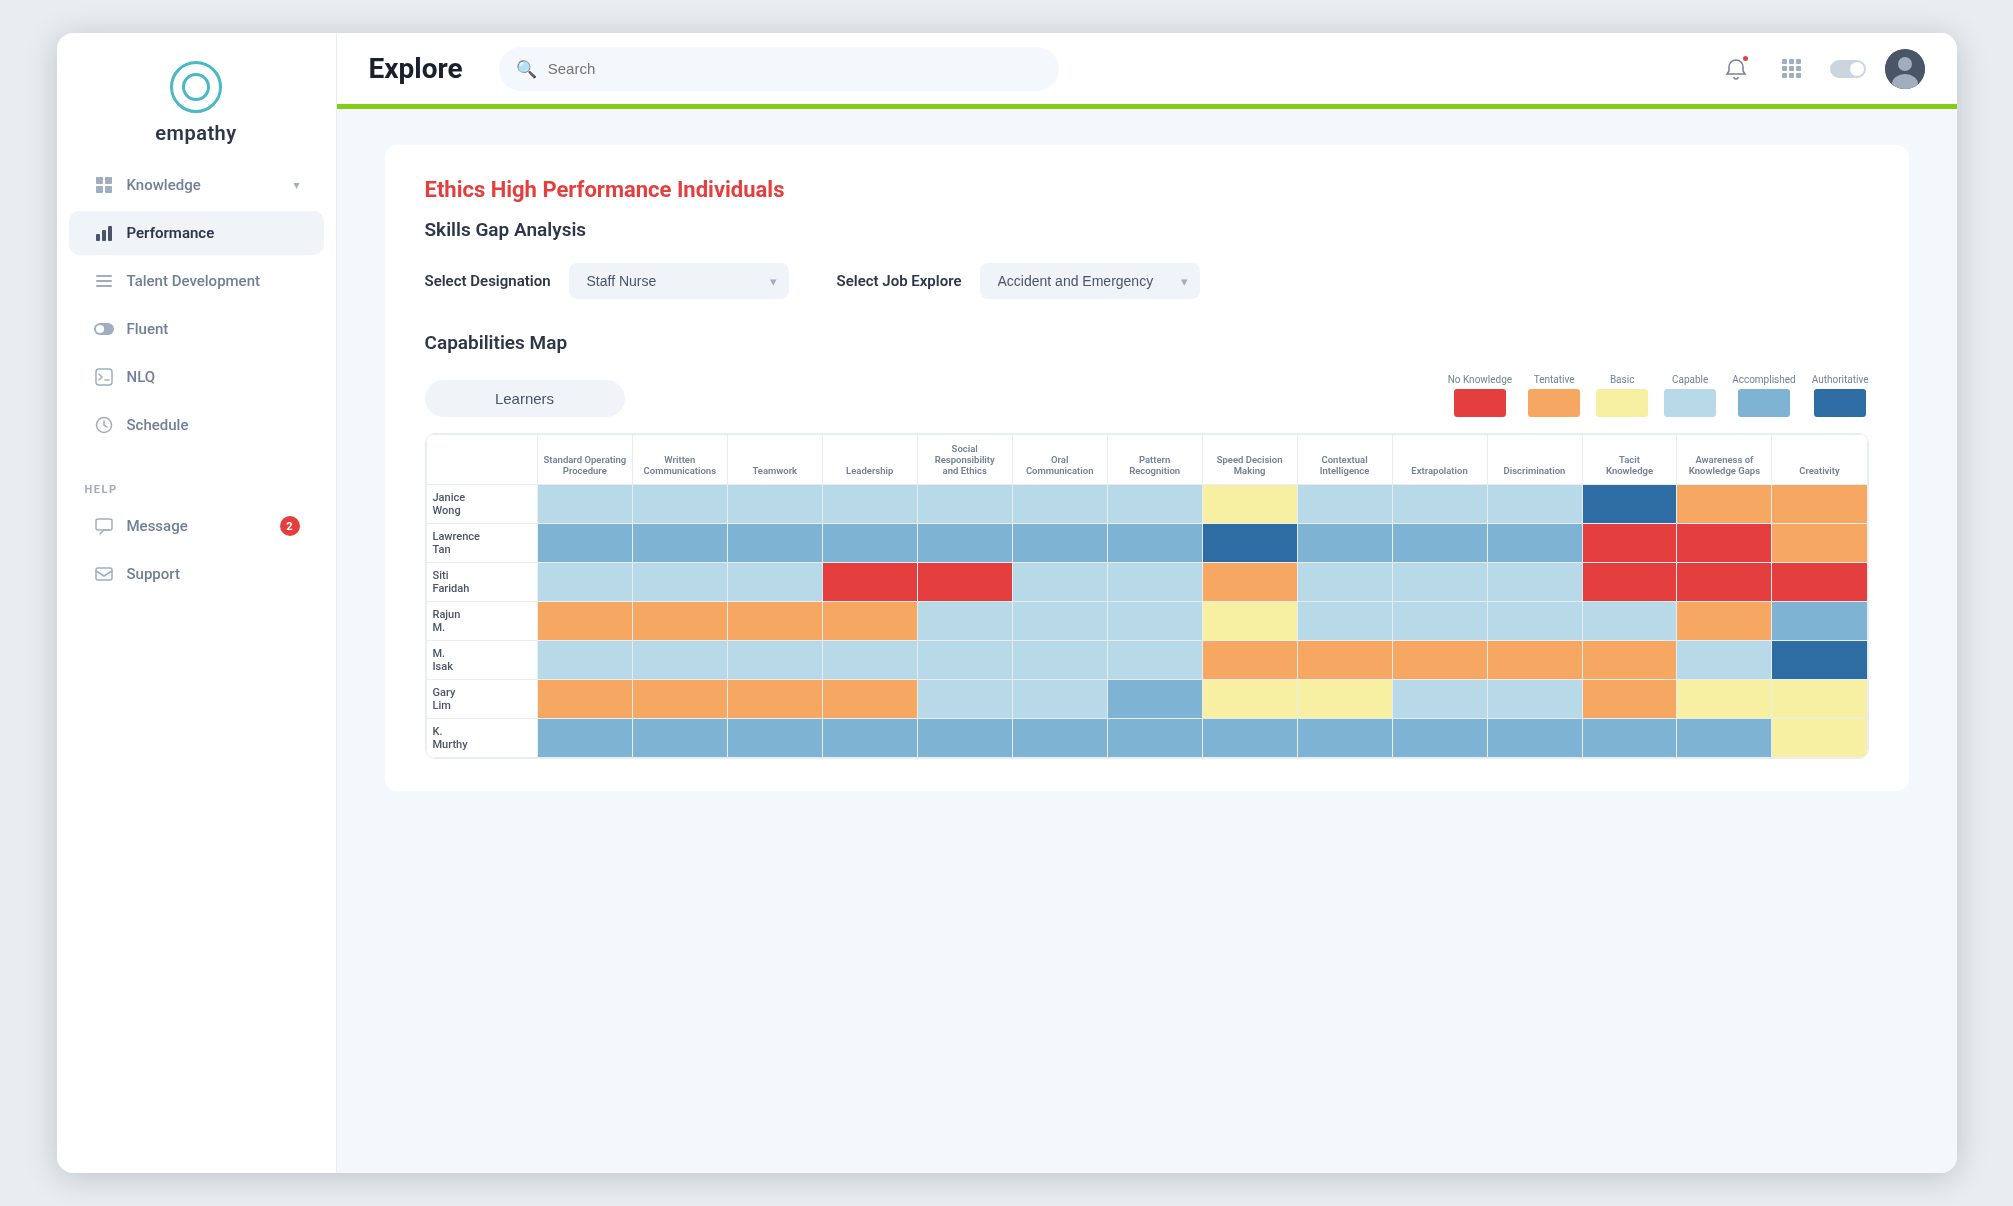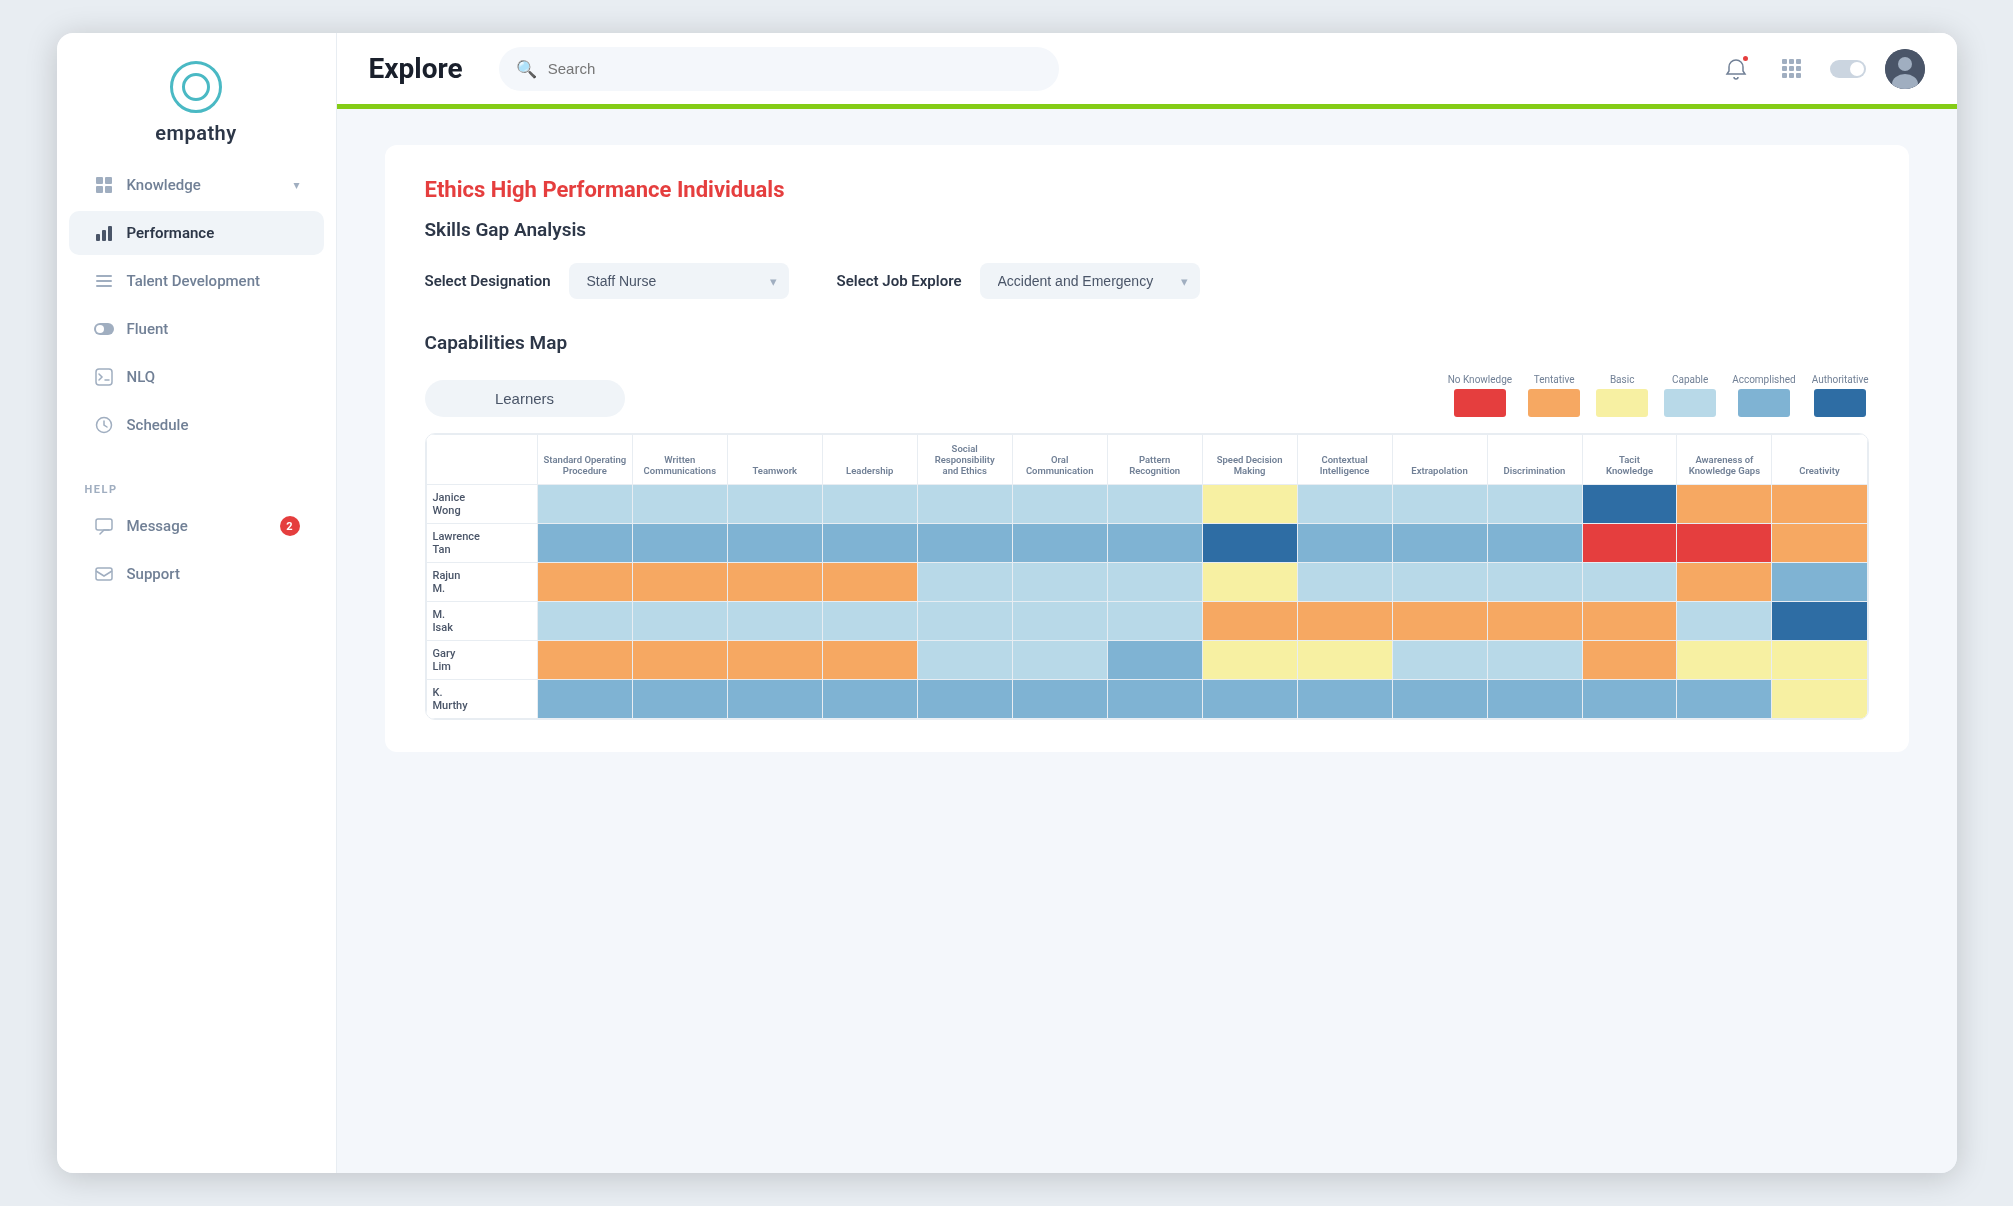--- a/index.html
+++ b/index.html
@@ -626,20 +626,37 @@
                   <td class="heat-cell" style="background: rgb(127, 179, 211);"></td>
                   <td class="heat-cell" style="background: rgb(46, 109, 164);"></td>
                   <td class="heat-cell" style="background: rgb(127, 179, 211);"></td>
                   <td class="heat-cell" style="background: rgb(127, 179, 211);"></td>
                   <td class="heat-cell" style="background: rgb(127, 179, 211);"></td>
                   <td class="heat-cell" style="background: rgb(229, 62, 62);"></td>
                   <td class="heat-cell" style="background: rgb(229, 62, 62);"></td>
                   <td class="heat-cell" style="background: rgb(246, 168, 98);"></td>
                 </tr>
                 <tr>
+                  <td class="name-cell">Siti<br>Faridah</td>
+                  <td class="heat-cell" style="background: rgb(184, 217, 232);"></td>
+                  <td class="heat-cell" style="background: rgb(184, 217, 232);"></td>
+                  <td class="heat-cell" style="background: rgb(184, 217, 232);"></td>
+                  <td class="heat-cell" style="background: rgb(229, 62, 62);"></td>
+                  <td class="heat-cell" style="background: rgb(229, 62, 62);"></td>
+                  <td class="heat-cell" style="background: rgb(184, 217, 232);"></td>
+                  <td class="heat-cell" style="background: rgb(184, 217, 232);"></td>
+                  <td class="heat-cell" style="background: rgb(246, 168, 98);"></td>
+                  <td class="heat-cell" style="background: rgb(184, 217, 232);"></td>
+                  <td class="heat-cell" style="background: rgb(184, 217, 232);"></td>
+                  <td class="heat-cell" style="background: rgb(184, 217, 232);"></td>
+                  <td class="heat-cell" style="background: rgb(229, 62, 62);"></td>
+                  <td class="heat-cell" style="background: rgb(229, 62, 62);"></td>
+                  <td class="heat-cell" style="background: rgb(229, 62, 62);"></td>
+                </tr>
+                <tr>
                   <td class="name-cell">Rajun<br>M.</td>
                   <td class="heat-cell" style="background: rgb(246, 168, 98);"></td>
                   <td class="heat-cell" style="background: rgb(246, 168, 98);"></td>
                   <td class="heat-cell" style="background: rgb(246, 168, 98);"></td>
                   <td class="heat-cell" style="background: rgb(246, 168, 98);"></td>
                   <td class="heat-cell" style="background: rgb(184, 217, 232);"></td>
                   <td class="heat-cell" style="background: rgb(184, 217, 232);"></td>
                   <td class="heat-cell" style="background: rgb(184, 217, 232);"></td>
                   <td class="heat-cell" style="background: rgb(247, 240, 162);"></td>
                   <td class="heat-cell" style="background: rgb(184, 217, 232);"></td>

